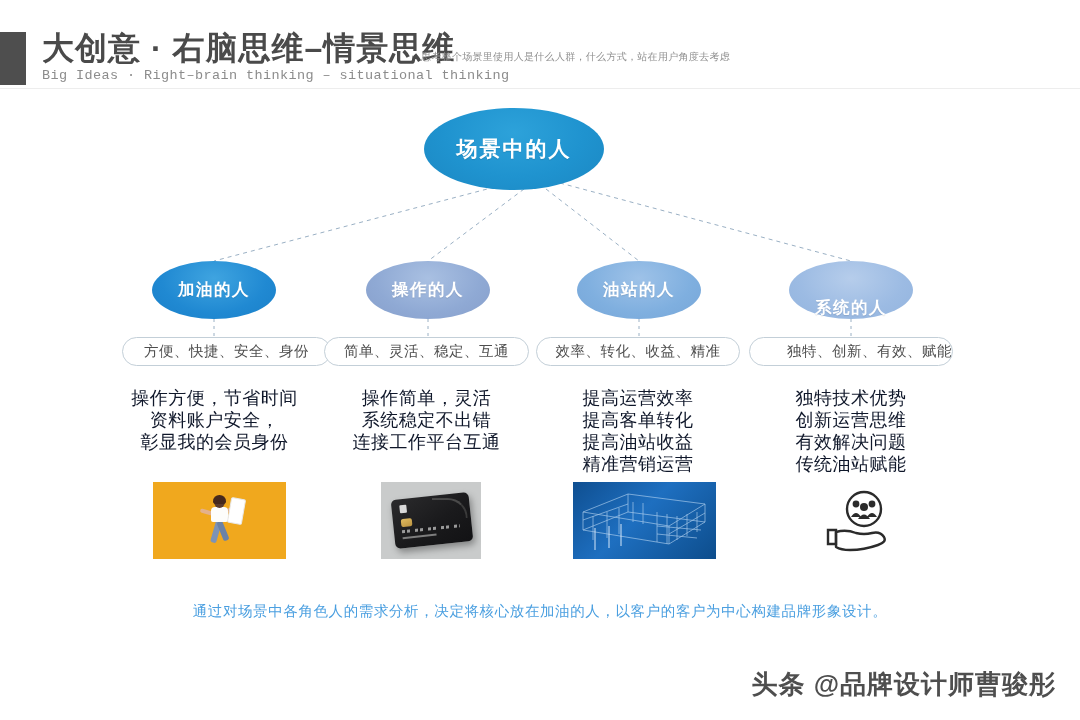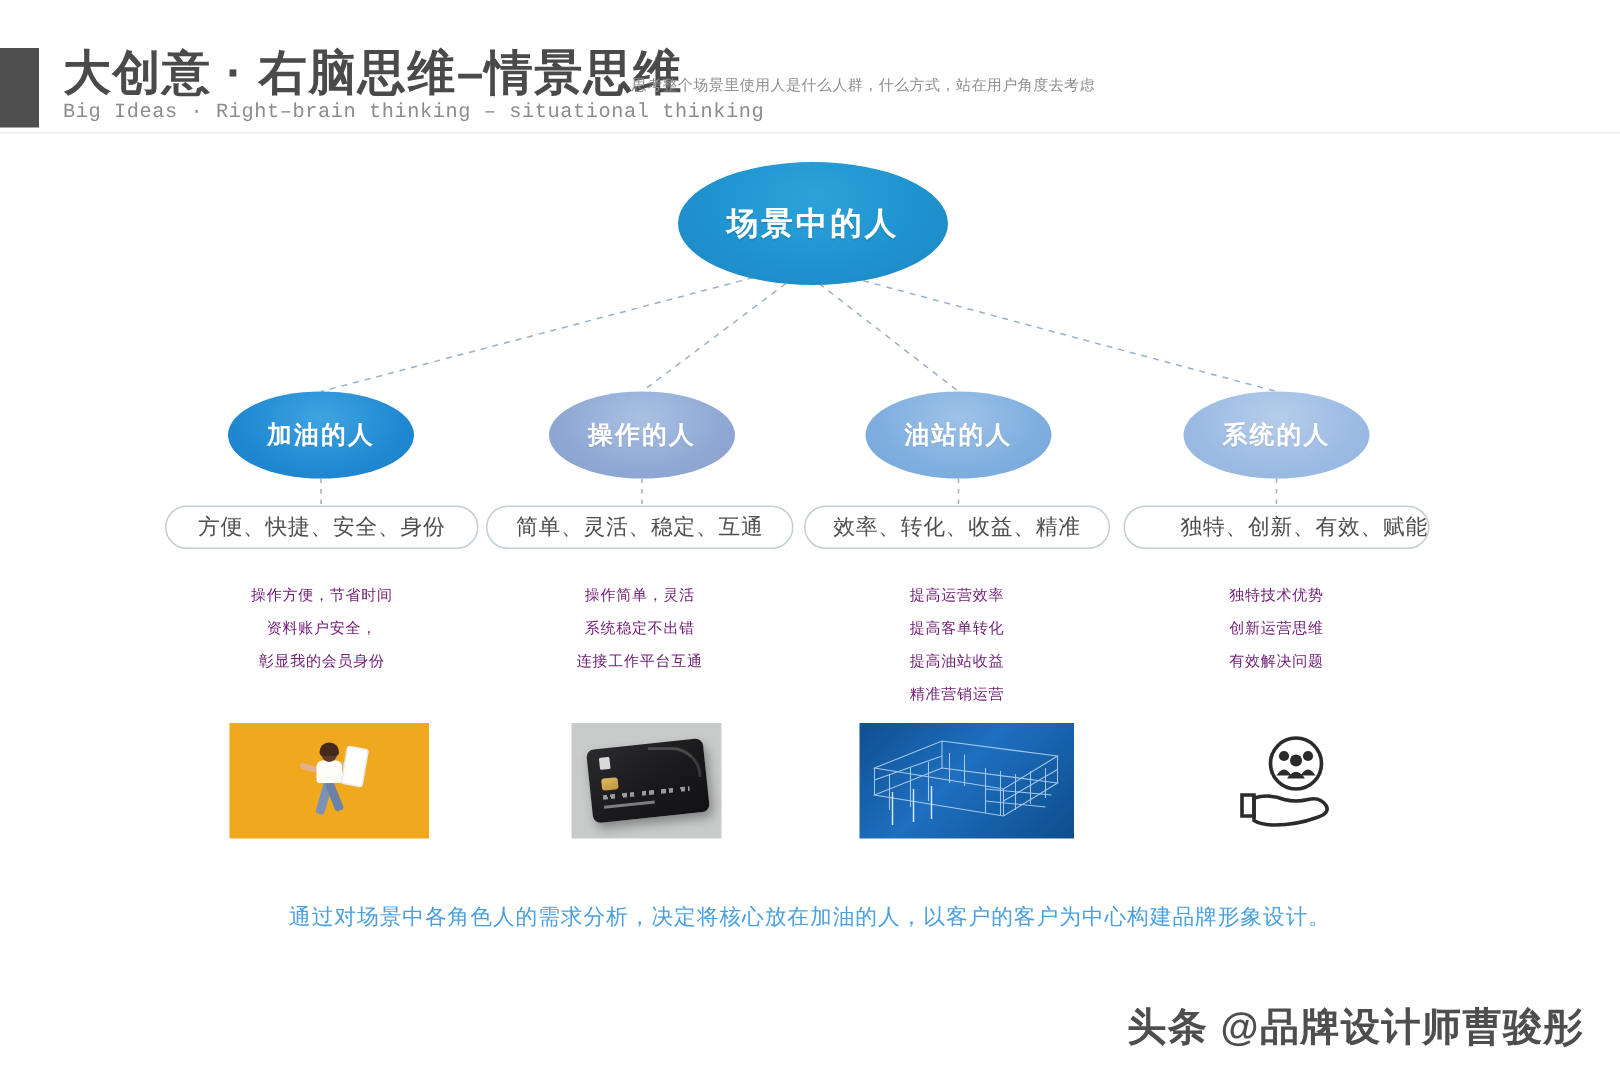--- a/index.html
+++ b/index.html
@@ -79,69 +79,69 @@
     display: flex;
     align-items: center;
     justify-content: center;
     border-radius: 50%;
     color: #ffffff;
     font-weight: bold;
     text-shadow: 0 1px 1px rgba(0,0,0,0.10);
     box-sizing: border-box;
   }
   .node-root {
-    left: 452px;
+    left: 424px;
     top: 108px;
     width: 180px;
     height: 82px;
     font-size: 21px;
     letter-spacing: 2px;
     background: radial-gradient(ellipse at 50% 30%, #2da2da 0%, #1f93cf 55%, #1b87c2 100%);
   }
   .node-child {
     width: 124px;
     height: 58px;
     font-size: 16.5px;
     letter-spacing: 1.5px;
   }
   .node-c1 { left: 152px; top: 261px; background: radial-gradient(ellipse at 50% 30%, #3fa4e0 0%, #2089d2 60%, #1a7fc8 100%); }
   .node-c2 { left: 366px; top: 261px; background: radial-gradient(ellipse at 50% 30%, #a9c0e2 0%, #8fa9d4 60%, #879fcb 100%); }
   .node-c3 { left: 577px; top: 261px; background: radial-gradient(ellipse at 50% 30%, #9ec2e8 0%, #7fafdf 60%, #77a6d8 100%); }
-  .node-c4 { left: 789px; top: 261px; background: radial-gradient(ellipse at 50% 30%, #b6cdeb 0%, #9cbbe3 60%, #93b4de 100%); }
+  .node-c4 { left: 789px; top: 261px; background: radial-gradient(ellipse at 50% 30%, #b6cdeb 0%, #9cbbe3 60%, #93b4de 100%); align-items: flex-end; }
 
   
   .pill {
     position: absolute;
     top: 337px;
     height: 29px;
     border: 1px solid #c3cfd8;
     border-radius: 16px;
     display: flex;
     align-items: center;
     justify-content: center;
     font-size: 14.5px;
     color: #4e4e4e;
     letter-spacing: 0.5px;
     background: #ffffff;
     box-sizing: border-box;
     white-space: nowrap;
   }
-  .pill-1 { left: 110px; width: 209px; }
+  .pill-1 { left: 122px; width: 209px; }
   .pill-2 { left: 324px; width: 205px; }
   .pill-3 { left: 536px; width: 204px; }
   .pill-4 { left: 749px; width: 204px; justify-content: flex-end; }
 
   
   .desc {
     position: absolute;
     top: 387px;
     text-align: center;
-    font-size: 10px;
+    font-size: 18px;
     line-height: 22px;
-    color: #701a75;
+    color: #0f172a;
     letter-spacing: 0.5px;
   }
   .desc-1 { left: 110px; width: 209px; }
   .desc-2 { left: 324px; width: 205px; }
   .desc-3 { left: 536px; width: 204px; }
   .desc-4 { left: 749px; width: 204px; }
   .desc div { white-space: nowrap; }
 
   
   .thumb {
@@ -284,20 +284,21 @@
 <div class="desc desc-3">
   <div>提高运营效率</div>
   <div>提高客单转化</div>
   <div>提高油站收益</div>
   <div>精准营销运营</div>
 </div>
 <div class="desc desc-4">
   <div>独特技术优势</div>
   <div>创新运营思维</div>
   <div>有效解决问题</div>
+  <div>传统油站赋能</div>
 </div>
 
 <div class="thumb thumb-1">
   <div class="t1-person">
     <div class="t1-arm-a"></div>
     <div class="t1-arm-b"></div>
     <div class="t1-legs">
       <div class="t1-leg-a"></div>
       <div class="t1-leg-b"></div>
     </div>

